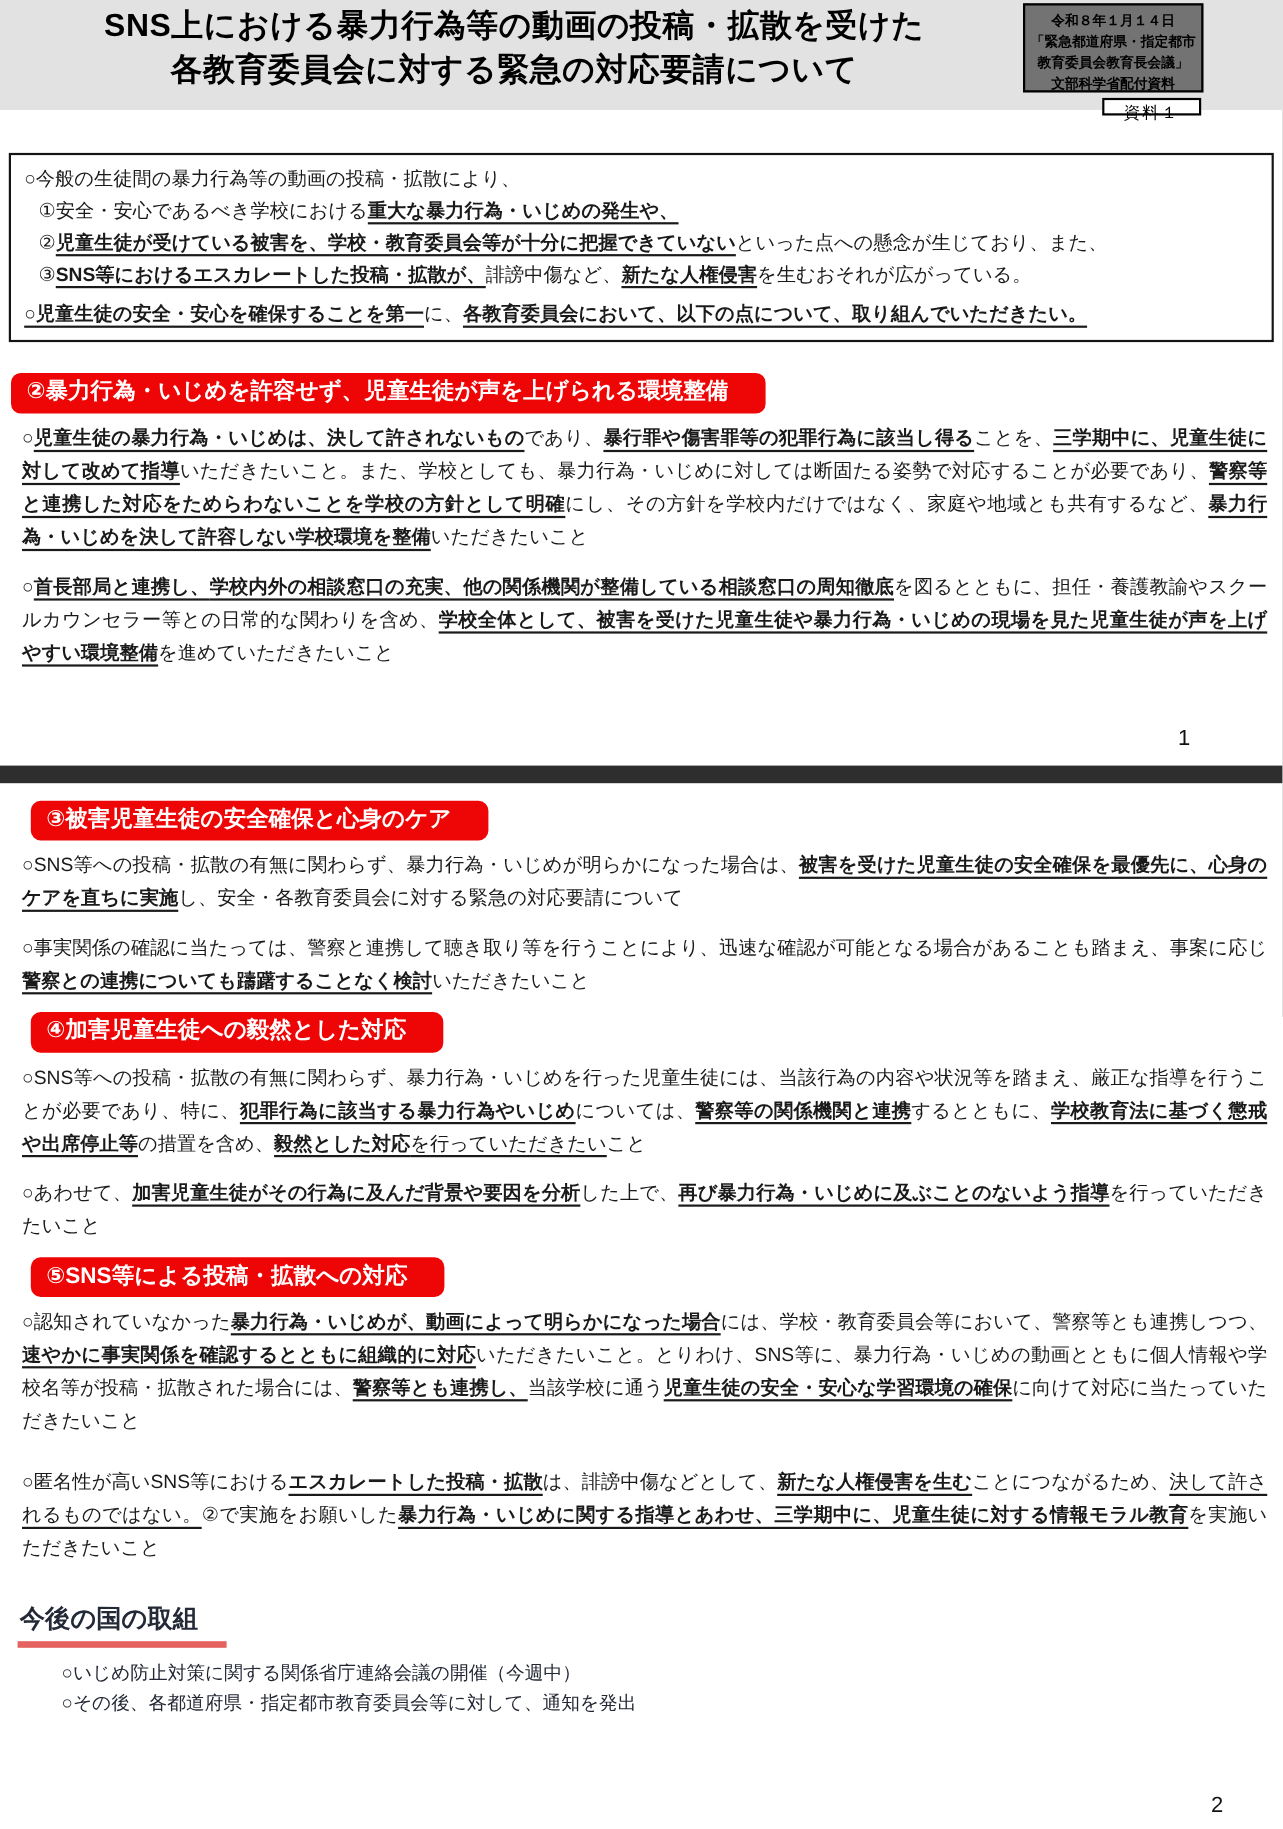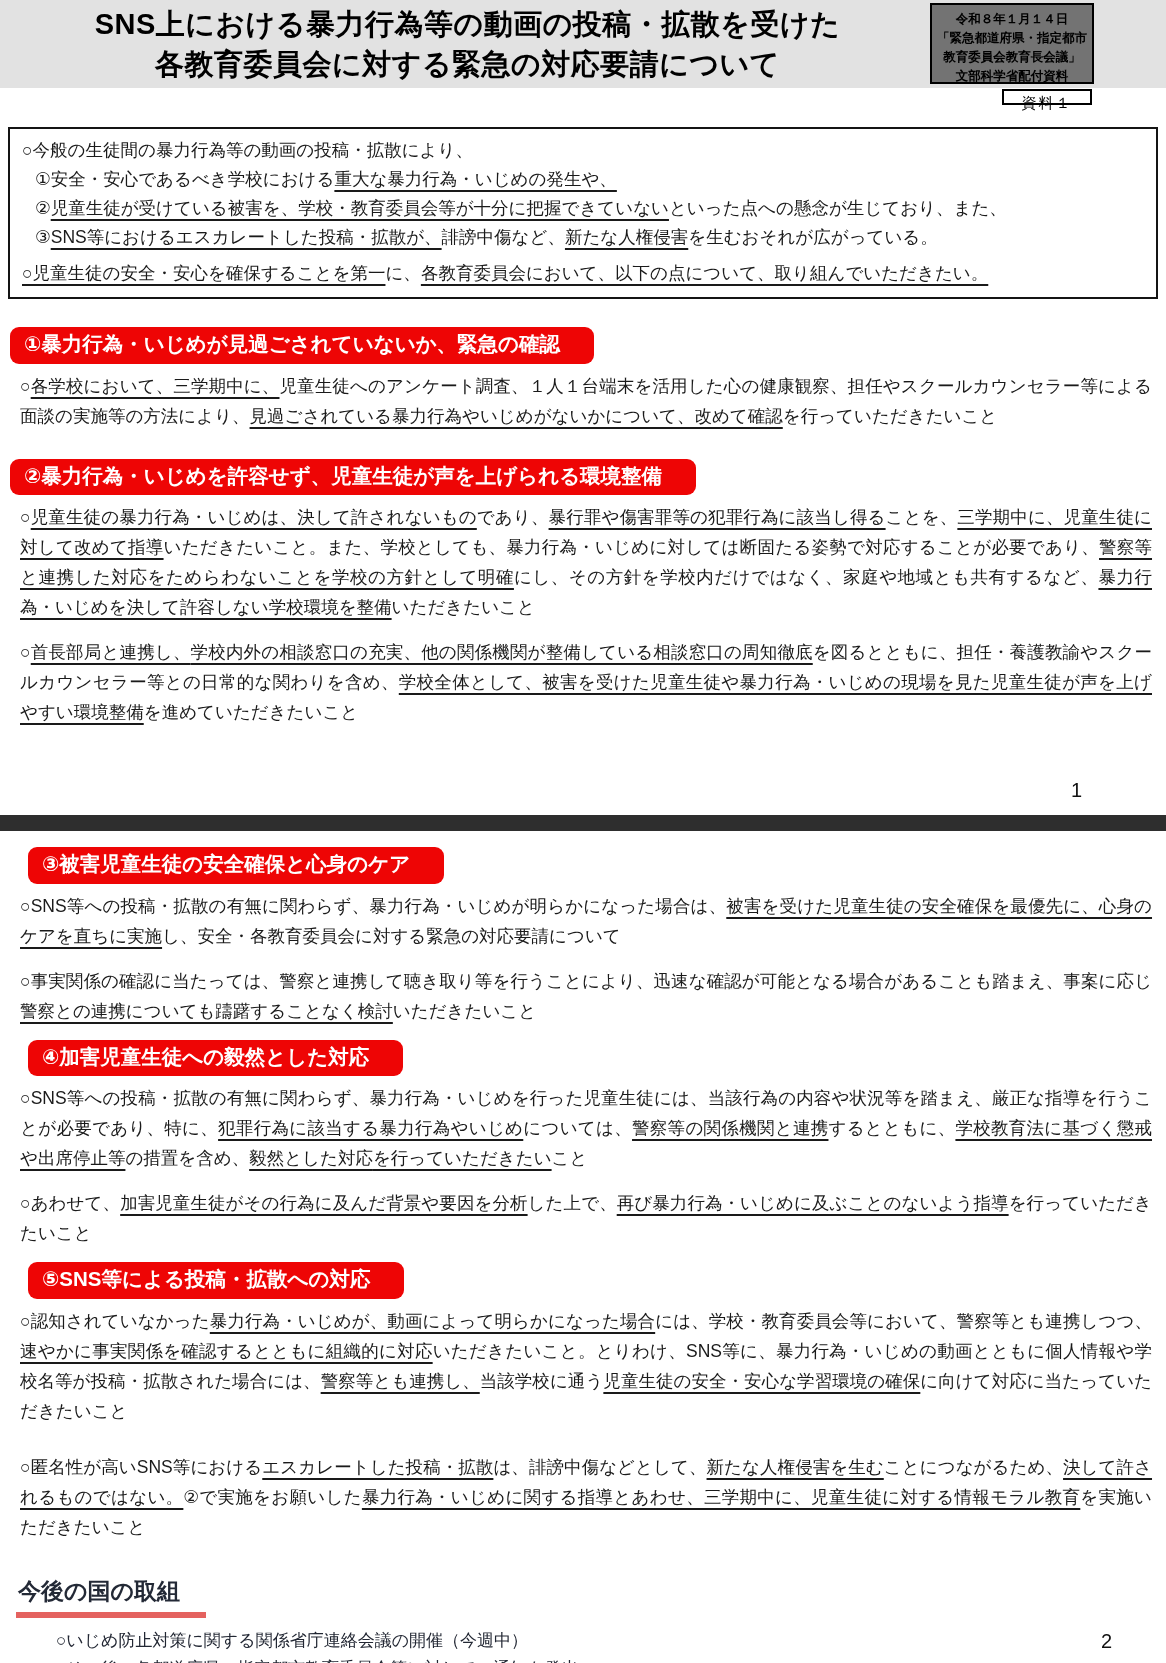--- a/index.html
+++ b/index.html
@@ -14,21 +14,21 @@
     position:relative;
     width:1166px;height:1663px;
     margin:0 auto;
     background:#ffffff;
     color:#1a1a1a;
     overflow:hidden;
   }
   
   .title-band{
     position:relative;
-    width:100%;height:88px;
+    width:100%;height:100px;
     background:var(--c-band);
   }
   .doc-title{
     position:absolute;top:4px;left:0;width:935px;
     text-align:center;
     font-size:29px;font-weight:bold;line-height:1.38;
     color:#000;
     letter-spacing:.5px;
   }
   .info-box{
@@ -70,21 +70,21 @@
   .rh4{margin:14px 0 0 28px;}
   .rh5{margin:14px 0 0 28px;}
   
   p.body{
     margin:7px 14px 0 20px;
     font-size:17.5px;line-height:30px;
     text-align:justify;
   }
   p.body.gap{margin-top:15px;}
   p.body.biggap{margin-top:26px;}
-  .b{font-weight:normal;margin-top:34px;}
+  .b{font-weight:bold;margin-top:34px;}
   .u{text-decoration:underline;text-decoration-thickness:2px;text-underline-offset:5px;}
   
   .pagenum1{
     margin:52px 84px 0 0;
     text-align:right;font-size:20px;color:#111;
   }
   .divider{
     margin-top:13px;
     width:100%;height:16px;
     background:var(--c-divider);
@@ -124,24 +124,20 @@
   <div class="shiryo-box">資料１</div>
 
   <section class="intro-box">
     <p><span>○今般の生徒間の暴力行為等の動画の投稿・拡散により、</span></p>
     <p class="ind"><span>①安全・安心であるべき学校における</span><span class="b u">重大な暴力行為・いじめの発生や、</span></p>
     <p class="ind"><span>②</span><span class="b u">児童生徒が受けている被害を、学校・教育委員会等が十分に把握できていない</span><span>といった点への懸念が生じており、また、</span></p>
     <p class="ind"><span>③</span><span class="b u">SNS等におけるエスカレートした投稿・拡散が、</span><span>誹謗中傷など、</span><span class="b u">新たな人権侵害</span><span>を生むおそれが広がっている。</span></p>
     <p class="last"><span class="b u">○児童生徒の安全・安心を確保することを第一</span><span>に、</span><span class="b u">各教育委員会において、以下の点について、取り組んでいただきたい。</span></p>
   </section>
 
-  <section>
-    <div class="red-head rh1">①暴力行為・いじめが見過ごされていないか、緊急の確認</div>
-    <p class="body"><span>○</span><span class="b u">各学校において、三学期中に、</span><span>児童生徒へのアンケート調査、１人１台端末を活用した心の健康観察、担任やスクールカウンセラー等による面談の実施等の方法により、</span><span class="b u">見過ごされている暴力行為やいじめがないかについて、改めて確認</span><span>を行っていただきたいこと</span></p>
-  </section>
 
   <section>
     <div class="red-head rh2">②暴力行為・いじめを許容せず、児童生徒が声を上げられる環境整備</div>
     <p class="body"><span>○</span><span class="b u">児童生徒の暴力行為・いじめは、決して許されないもの</span><span>であり、</span><span class="b u">暴行罪や傷害罪等の犯罪行為に該当し得る</span><span>ことを、</span><span class="b u">三学期中に、児童生徒に対して改めて指導</span><span>いただきたいこと。また、学校としても、暴力行為・いじめに対しては断固たる姿勢で対応することが必要であり、</span><span class="b u">警察等と連携した対応をためらわないことを学校の方針として明確</span><span>にし、その方針を学校内だけではなく、家庭や地域とも共有するなど、</span><span class="b u">暴力行為・いじめを決して許容しない学校環境を整備</span><span>いただきたいこと</span></p>
     <p class="body gap"><span>○</span><span class="b u">首長部局と連携し、</span><span class="b u">学校内外の相談窓口の充実、他の関係機関が整備している相談窓口の周知徹底</span><span>を図るとともに、担任・養護教諭やスクールカウンセラー等との日常的な関わりを含め、</span><span class="b u">学校全体として、被害を受けた児童生徒や暴力行為・いじめの現場を見た児童生徒が声を上げやすい環境整備</span><span>を進めていただきたいこと</span></p>
   </section>
 
   <div class="pagenum1">1</div>
   <div class="divider"></div>
 

